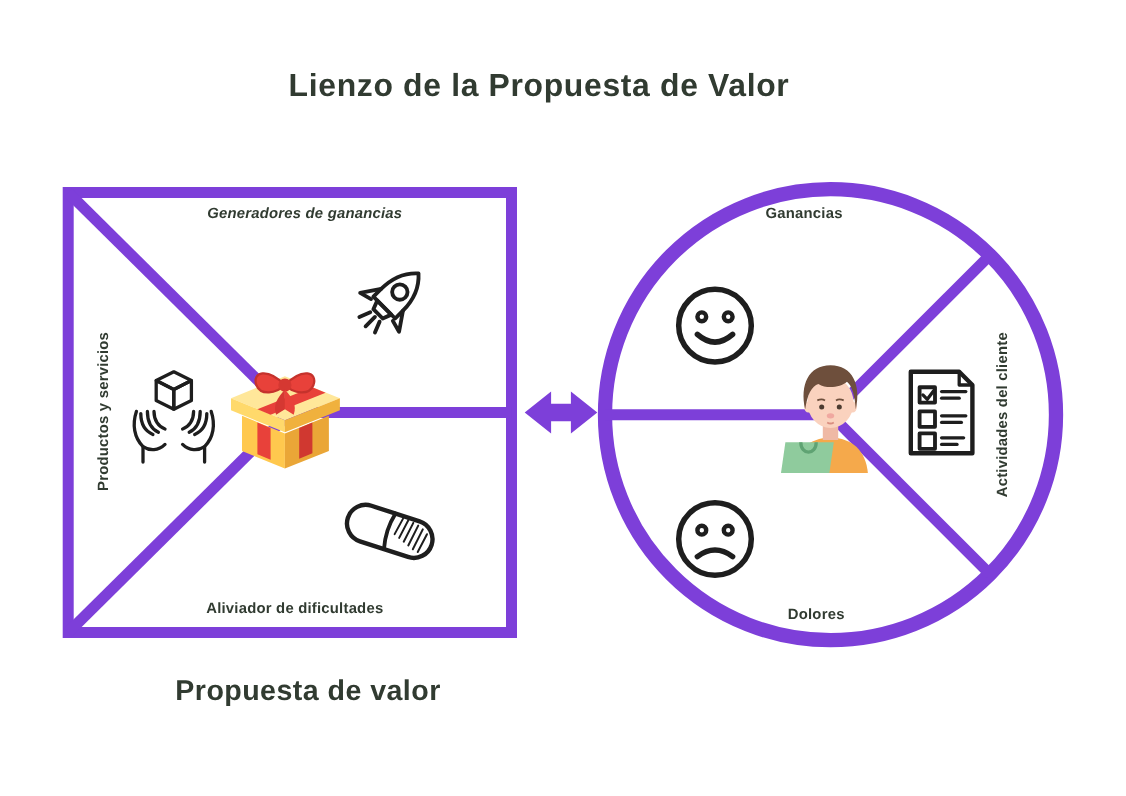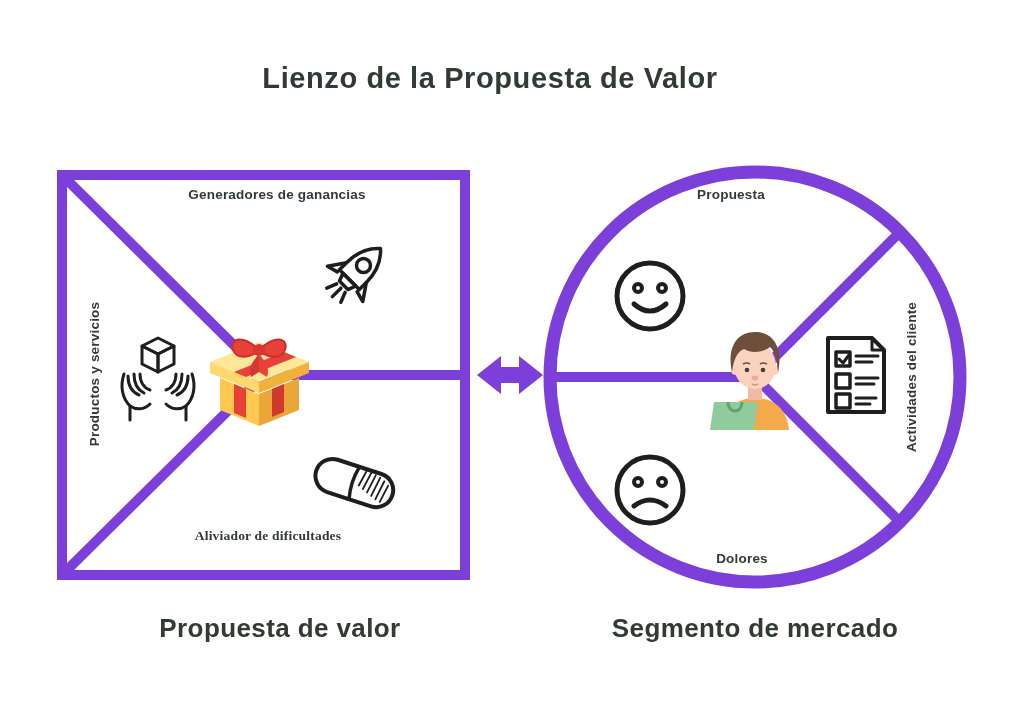--- a/index.html
+++ b/index.html
@@ -48,29 +48,28 @@
     <line class="pstroke" x1="264" y1="375" x2="465" y2="375"></line>
 
     <circle class="pstroke thick" cx="755" cy="377" r="205"></circle>
     <line class="pstroke" x1="550" y1="377" x2="757" y2="377"></line>
     <line class="pstroke" x1="755" y1="377" x2="900" y2="232"></line>
     <line class="pstroke" x1="755" y1="377" x2="900" y2="522"></line>
 
     <polygon class="pfill" points="477,375 501,356 501,367 519,367 519,356 543,375 519,394 519,383 501,383 501,394"></polygon>
   </svg>
 
-  <div class="lbl" style="left:277px;top:194px;">Generadores de ganancias</div>
+  <div class="lbl" style="left:277px;top:194px;font-style:italic;">Generadores de ganancias</div>
   <div class="lbl vert" style="left:94px;top:374px;">Productos y servicios</div>
-  <div class="lbl" style="left:268px;top:536px;font-family:Liberation Serif, serif;">Aliviador de dificultades</div>
+  <div class="lbl" style="left:268px;top:553px;">Aliviador de dificultades</div>
   <div class="caption" style="left:280px;top:628px;">Propuesta de valor</div>
 
-  <div class="lbl" style="left:731px;top:194px;">Propuesta</div>
+  <div class="lbl" style="left:731px;top:194px;">Ganancias</div>
   <div class="lbl vert" style="left:911px;top:377px;">Actividades del cliente</div>
   <div class="lbl" style="left:742px;top:558px;">Dolores</div>
-  <div class="caption" style="left:755px;top:628px;">Segmento de mercado</div>
 
   <svg class="icon" style="left:300px;top:228px;" width="110" height="92" viewBox="0 0 110 92">
     <g transform="rotate(45 55 46)" class="oi" stroke-width="3.5">
       <path d="M55 10 C64 18 69 30 69 44 L69 54 L41 54 L41 44 C41 30 46 18 55 10 Z"></path>
       <circle cx="55" cy="34" r="7"></circle>
       <path d="M41 44 L30 60 L41 57"></path>
       <path d="M69 44 L80 60 L69 57"></path>
       <path d="M46 54 L64 54 L61 62 L49 62 Z"></path>
       <path d="M49 66 L45 76"></path>
       <path d="M55 66 L55 78"></path>

